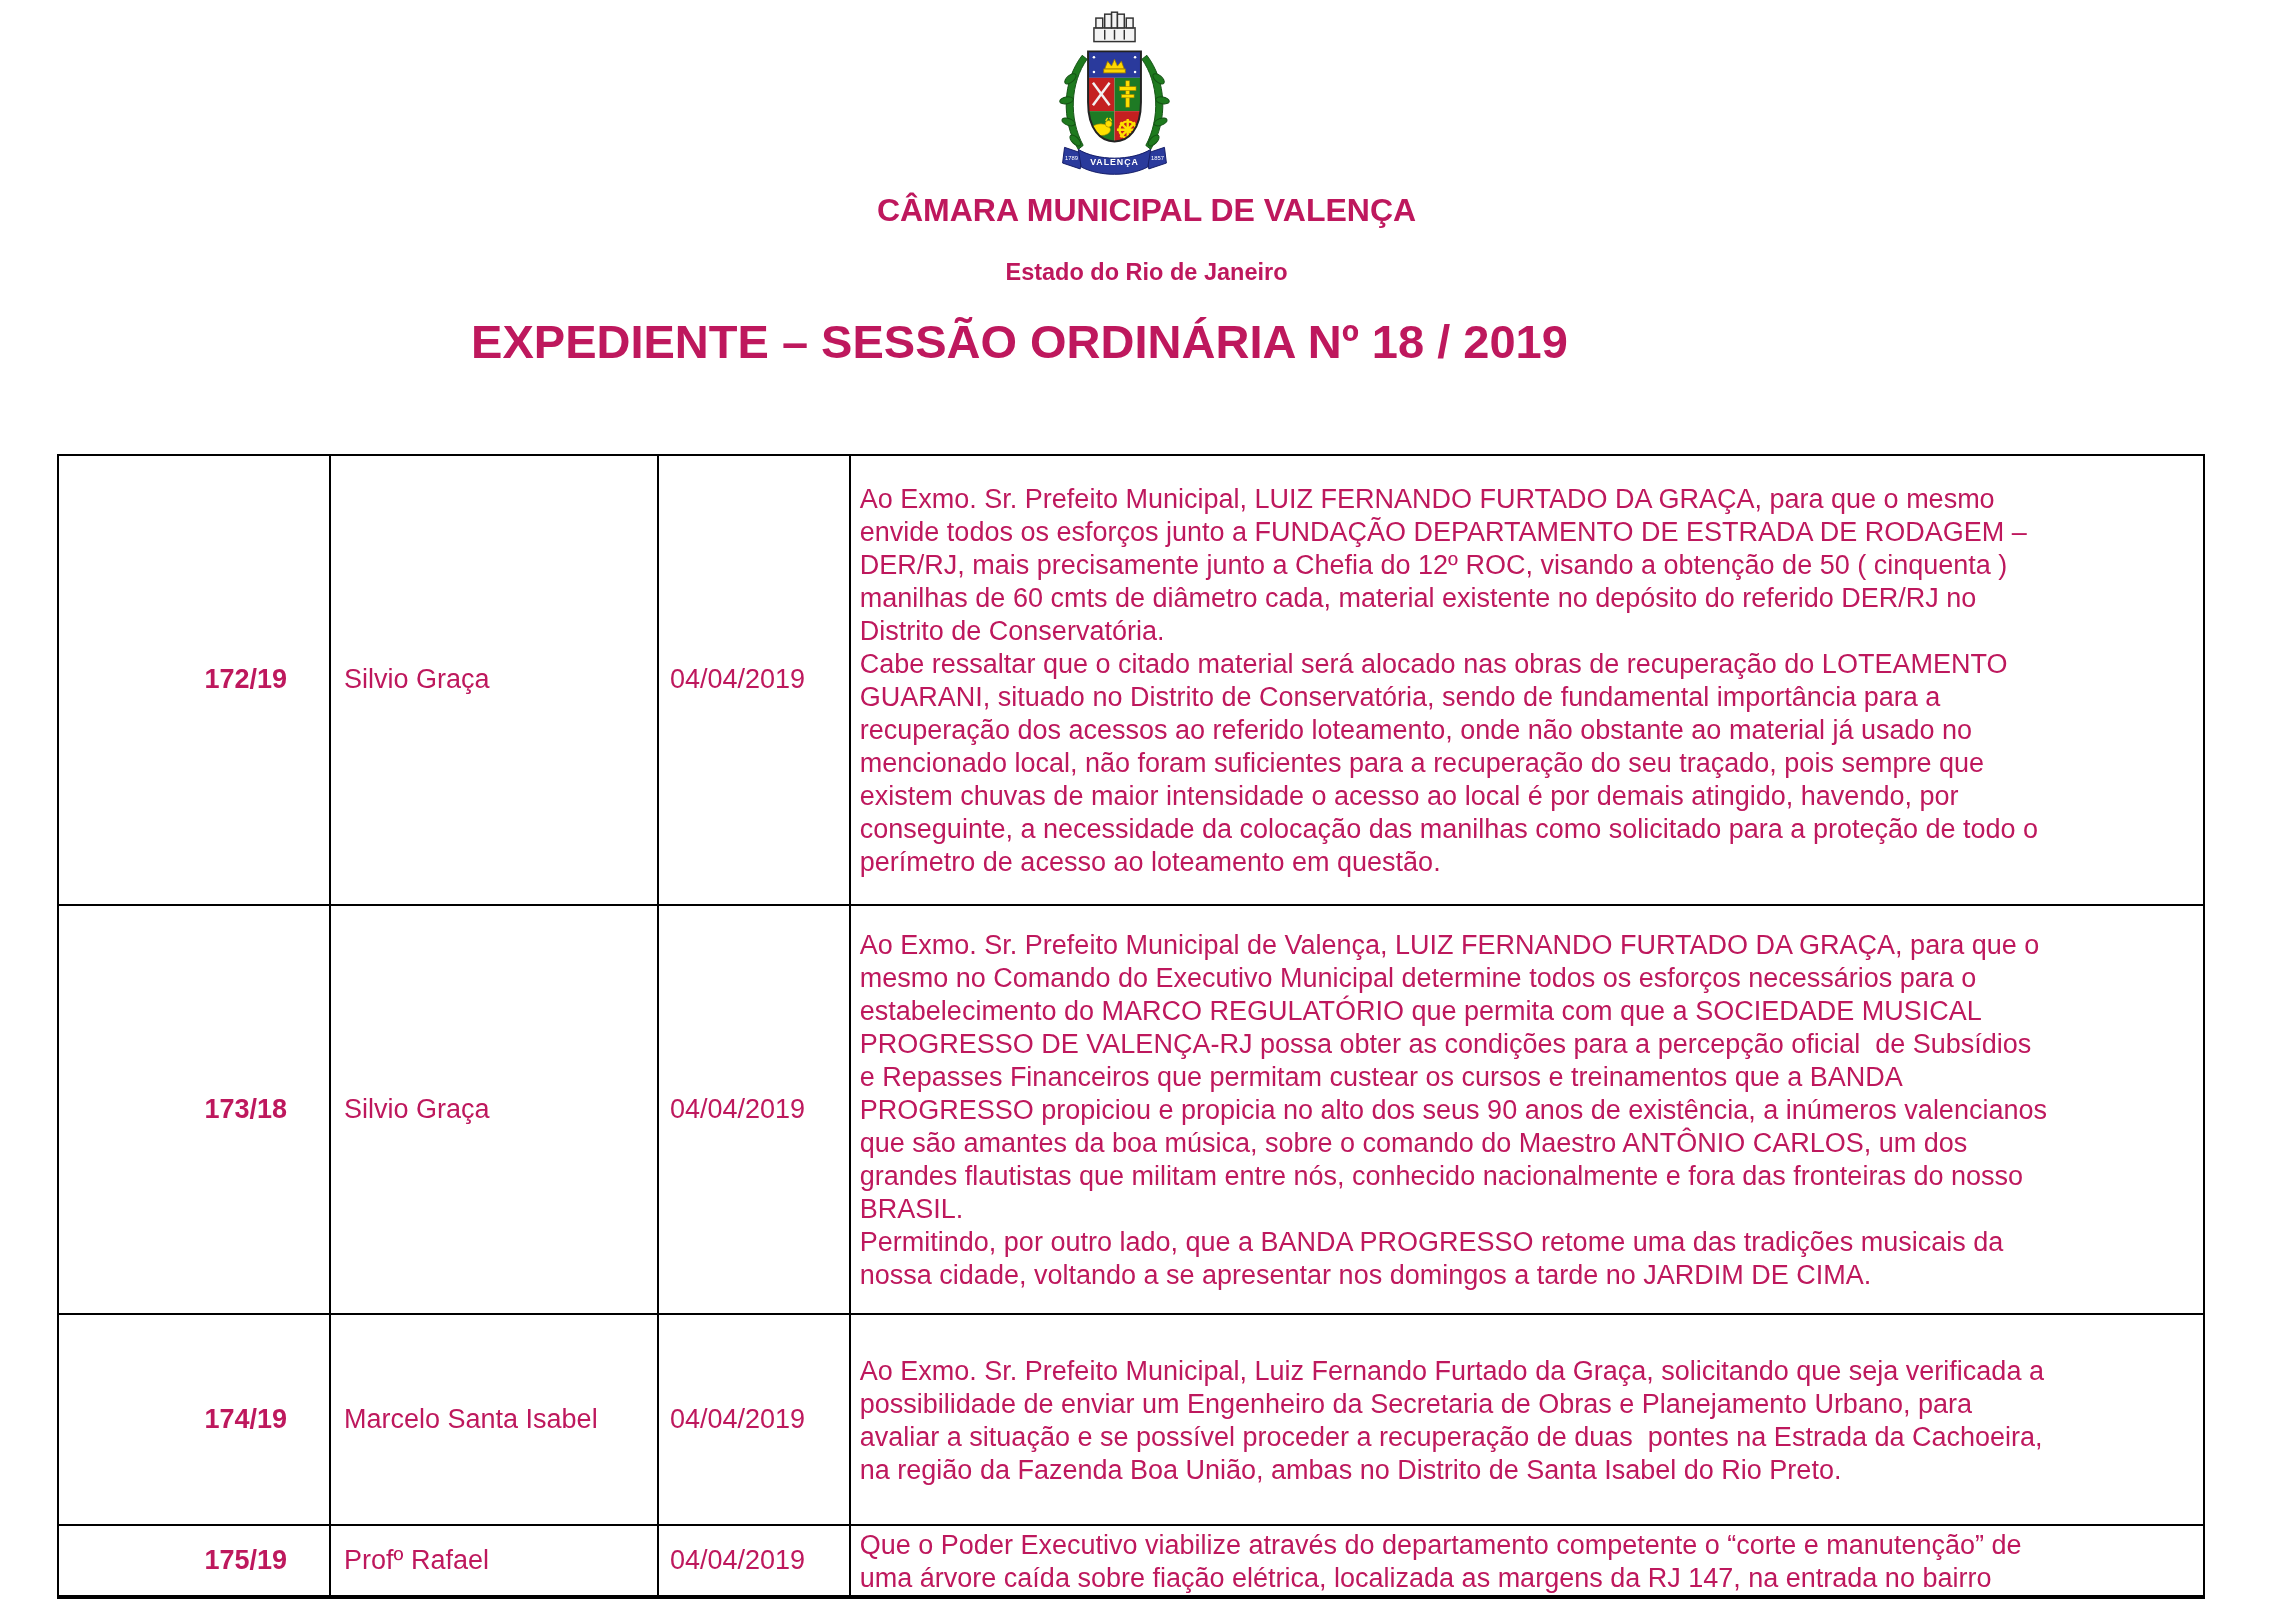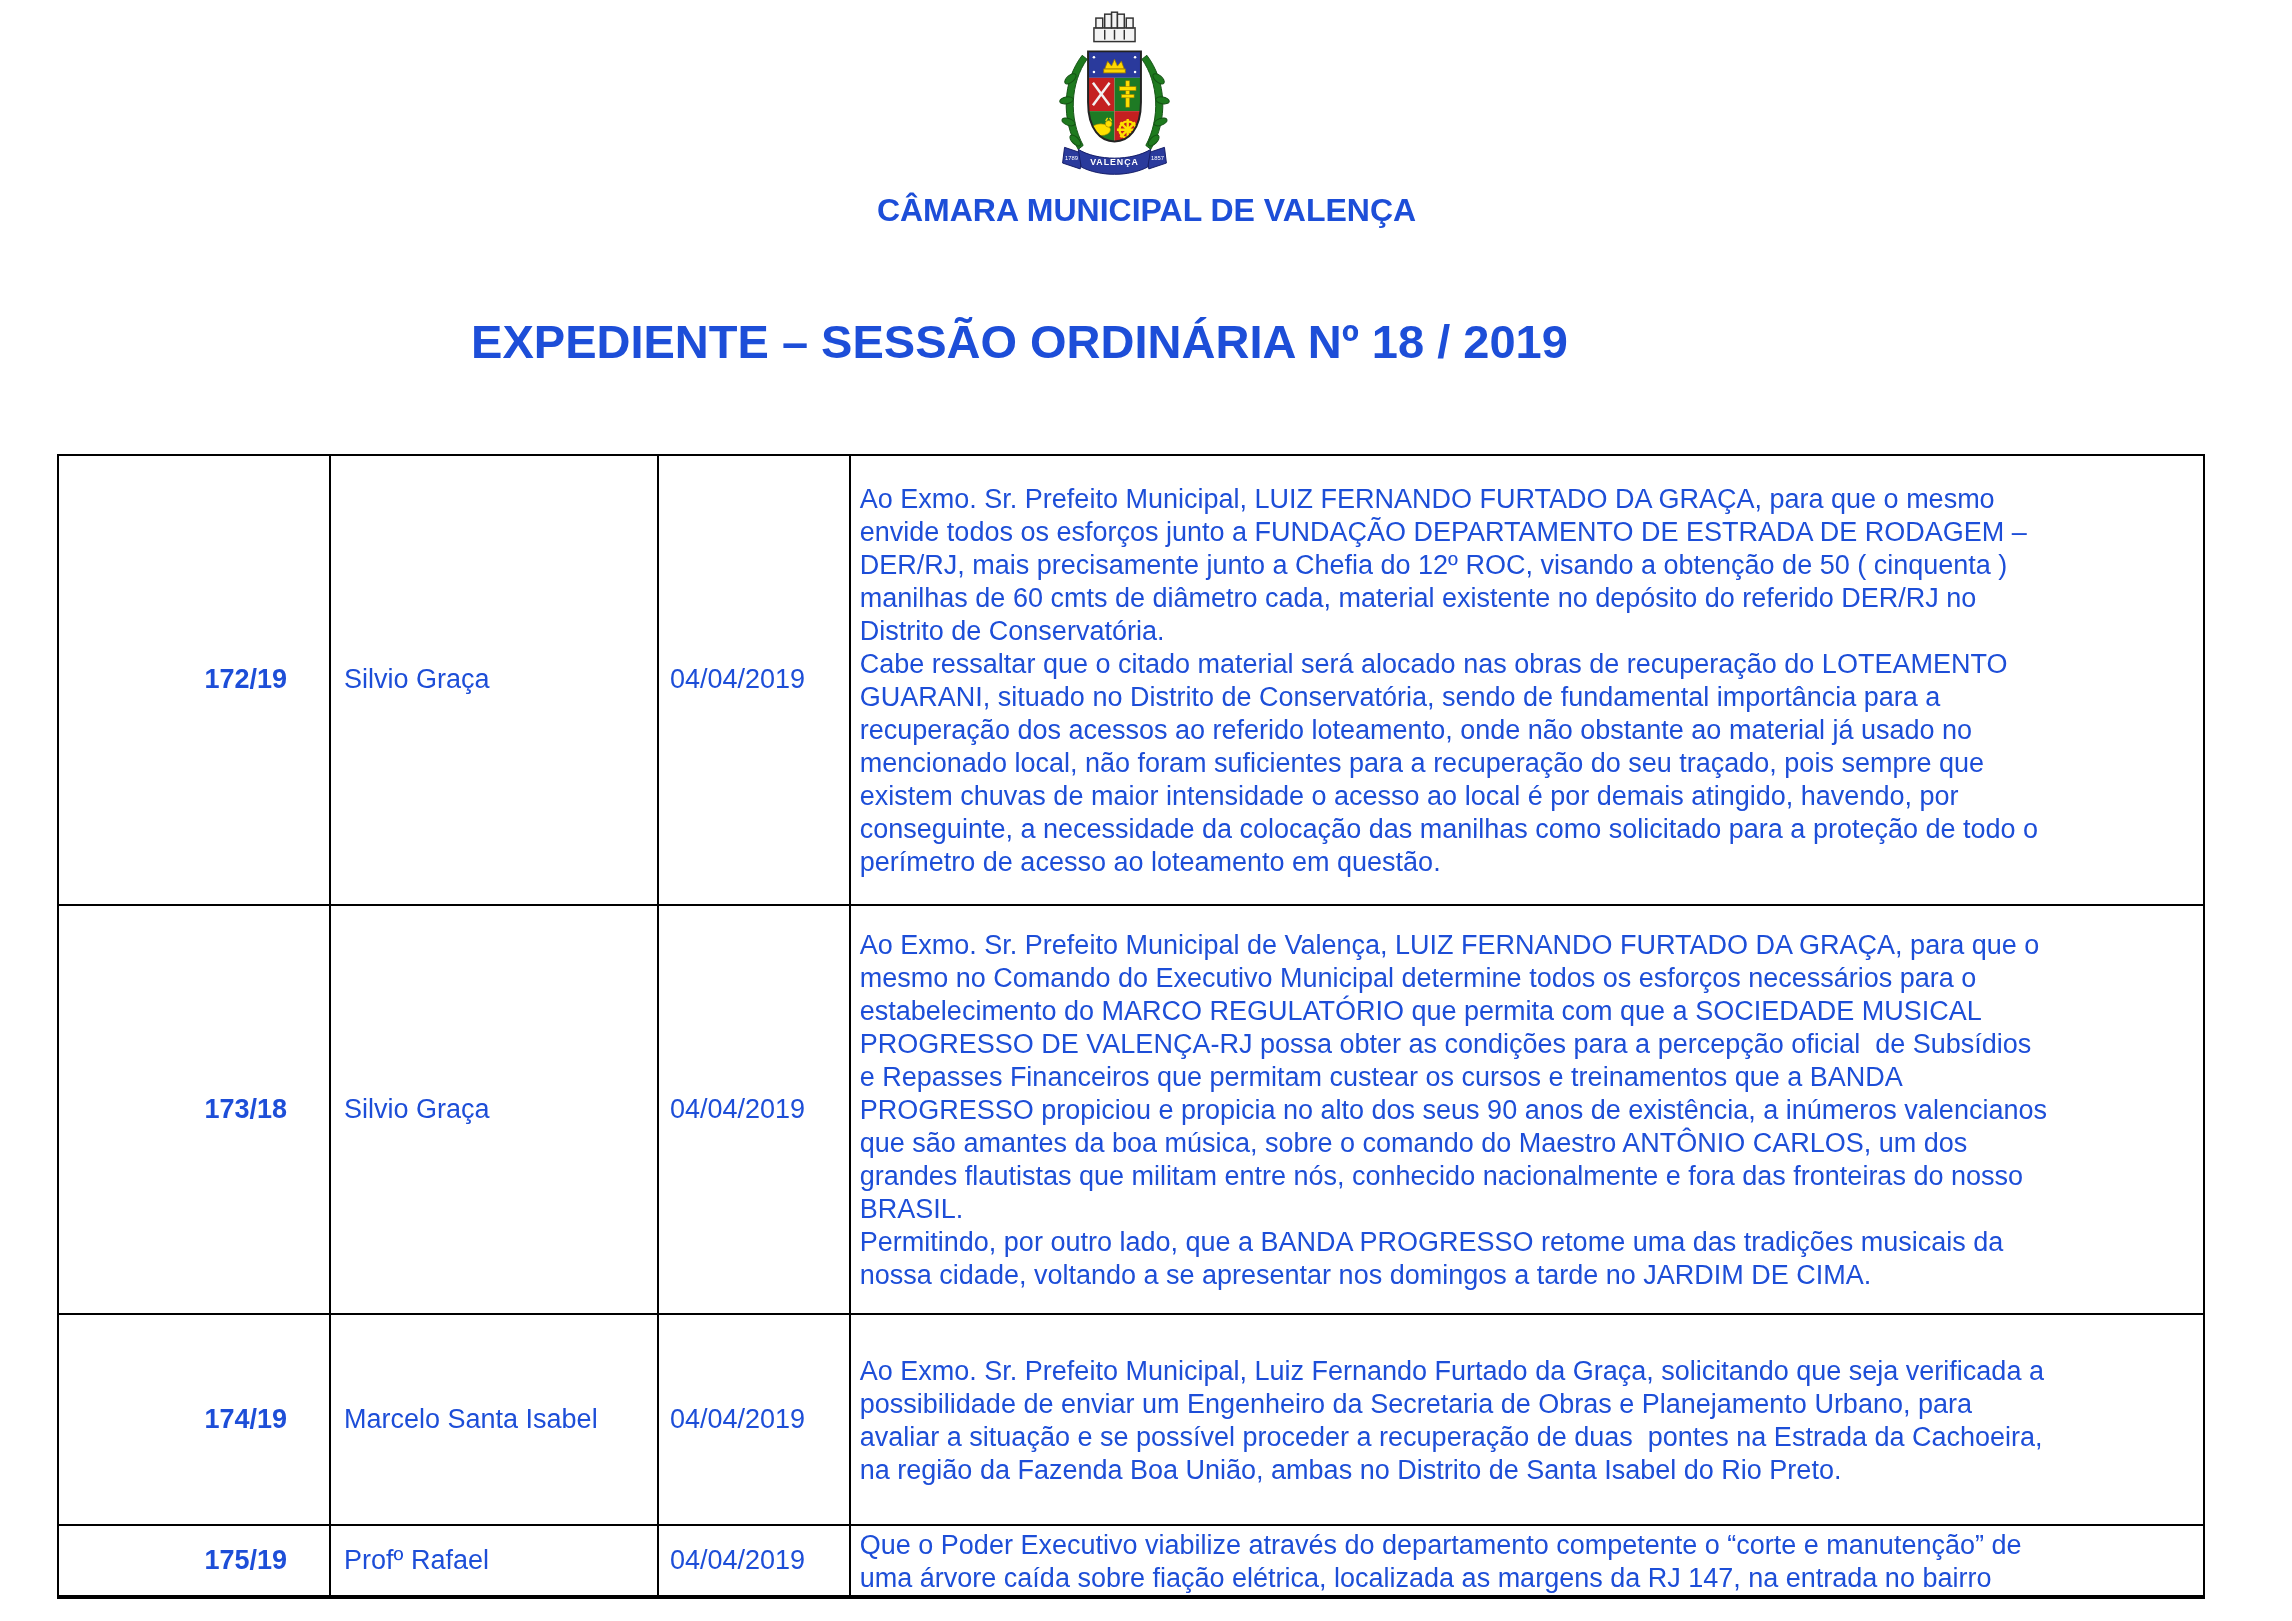--- a/index.html
+++ b/index.html
@@ -2,21 +2,21 @@
 <html lang="pt"><head>
 <meta charset="utf-8">
 <style>
   html,body{margin:0;padding:0;background:#ffffff;}
   .page{
     position:relative;
     width:2293px;
     height:1621px;
     background:#ffffff;
     font-family:"Liberation Sans","DejaVu Sans",sans-serif;
-    color:#1d4ed8;
+    color:#be185d;
     overflow:hidden;
   }
   .logo{
     position:absolute;
     left:1043px; top:9.8px;
     width:143px; height:167px;
   }
   .institution{
     position:absolute; top:192px; left:0; width:2293px;
     text-align:center; font-size:32px; font-weight:bold;
@@ -145,20 +145,21 @@
         <path d="M124,140 L106,146 L108,162 L126,156 Z" fill="#2a3a9c" stroke="#141d66" stroke-width="1"></path>
         <path d="M36,142 C55,154 91,154 110,142 L107,160 C88,170 58,170 39,160 Z" fill="#2a3a9c" stroke="#141d66" stroke-width="1"></path>
         <text x="29" y="153" font-size="6" fill="#ffffff" text-anchor="middle" font-family="Liberation Sans, sans-serif">1789</text>
         <text x="117" y="153" font-size="6" fill="#ffffff" text-anchor="middle" font-family="Liberation Sans, sans-serif">1857</text>
         <text x="73" y="158" font-size="9" font-weight="bold" fill="#ffffff" text-anchor="middle" letter-spacing="1" font-family="Liberation Sans, sans-serif">VALENÇA</text>
       </g>
     </svg>
   </div>
 
   <div class="institution">CÂMARA MUNICIPAL DE VALENÇA</div>
+  <div class="state">Estado do Rio de Janeiro</div>
   <div class="doc-title">EXPEDIENTE – SESSÃO ORDINÁRIA Nº 18 / 2019</div>
 
   <table class="expediente">
     <colgroup>
       <col style="width:272px">
       <col style="width:328px">
       <col style="width:192px">
       <col style="width:1354px">
     </colgroup>
     <tbody>

